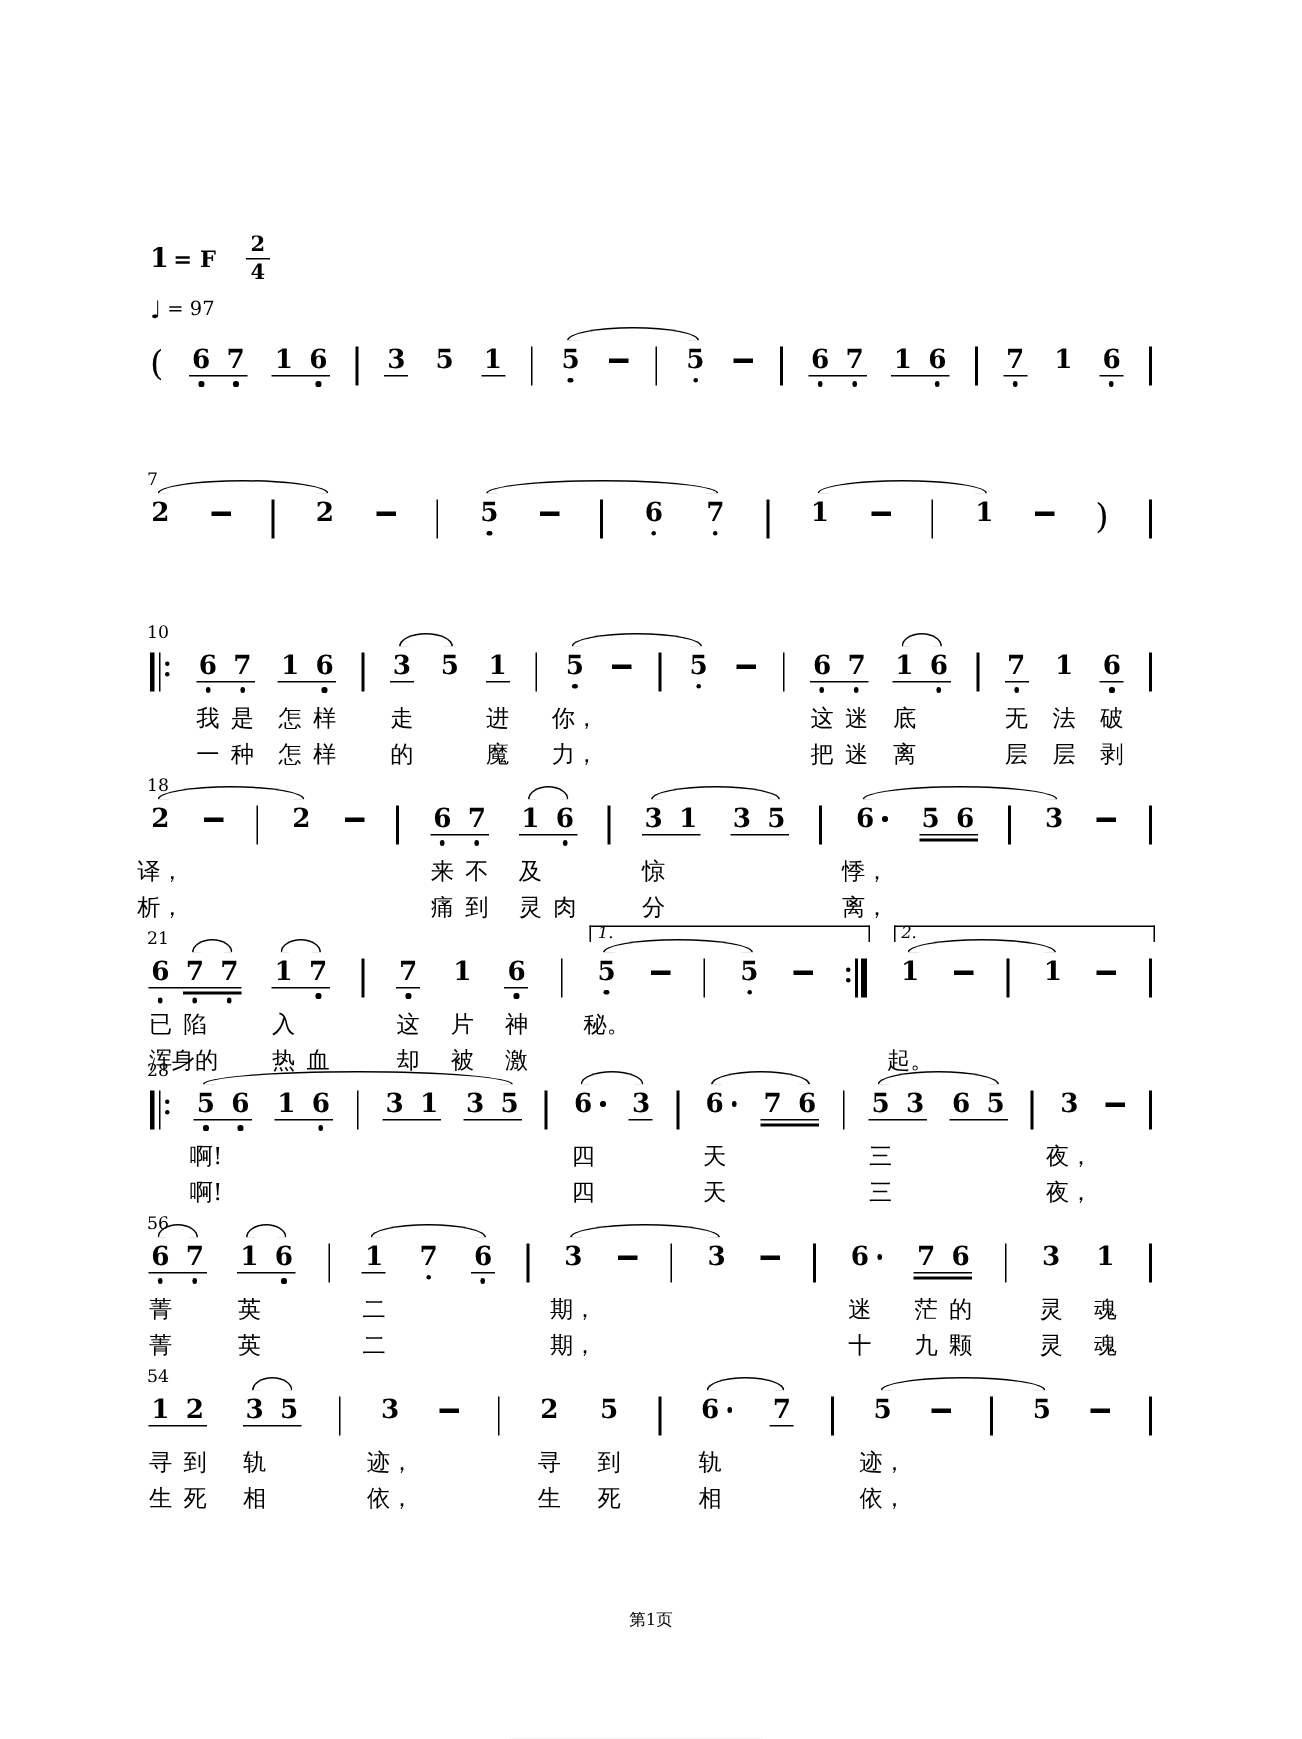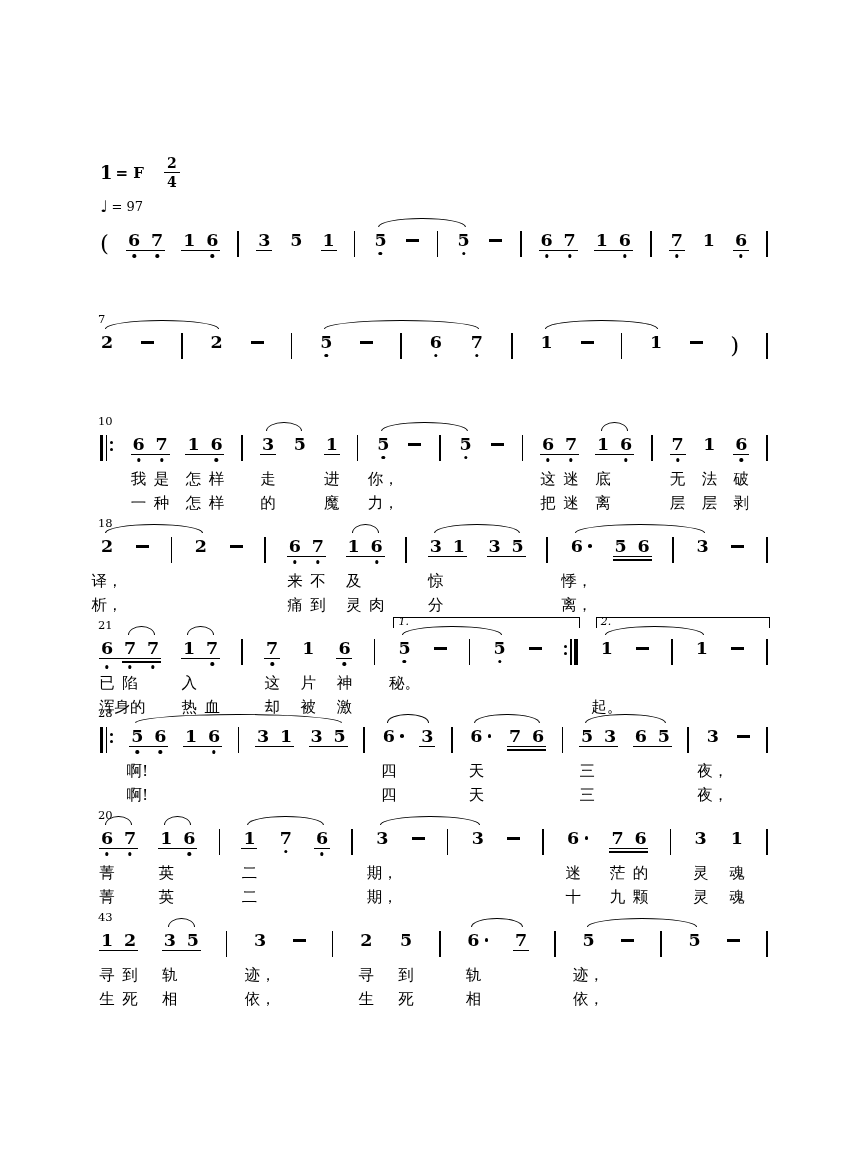--- a/index.html
+++ b/index.html
@@ -443,21 +443,21 @@
           <span style="left: 376.438px;">天</span>
           <span style="left: 487.141px;">三</span>
           <span style="left: 612.844px;">夜，</span>
         </div>
         <i class="slur" style="left: 35.3281px; width: 206.375px; top: 10px;"></i>
         <i class="slur" style="left: 286.734px; width: 42.6719px; top: 10px;"></i>
         <i class="slur" style="left: 374.438px; width: 65.6719px; top: 10px;"></i>
         <i class="slur" style="left: 485.141px; width: 80.6719px; top: 10px;"></i>
       </div>
       <div class="system">
-        <span class="mnum">20</span>
+        <span class="mnum">56</span>
         <div class="notes-row">
           <span class="group">
             <span class="note"><span class="digit">6</span><i class="lowdot" style="top: 24.2px;"></i></span>
             <span class="note"><span class="digit">7</span><i class="lowdot" style="top: 24.2px;"></i></span>
             <i class="beam" style="left: -1px; width: 39px; top: 19.5px;"></i>
           </span>
           <span class="group">
             <span class="note"><span class="digit">1</span></span>
             <span class="note"><span class="digit">6</span><i class="lowdot" style="top: 24.2px;"></i></span>
             <i class="beam" style="left: -1px; width: 39px; top: 19.5px;"></i>
@@ -506,21 +506,21 @@
           <span style="left: 540.469px;">颗</span>
           <span style="left: 600.688px;">灵</span>
           <span style="left: 636.953px;">魂</span>
         </div>
         <i class="slur" style="left: 5px; width: 27px; top: 10px;"></i>
         <i class="slur" style="left: 64.2656px; width: 27px; top: 10px;"></i>
         <i class="slur" style="left: 147.484px; width: 76.5312px; top: 10px;"></i>
         <i class="slur" style="left: 280.234px; width: 99.4844px; top: 10px;"></i>
       </div>
       <div class="system">
-        <span class="mnum">43</span>
+        <span class="mnum">54</span>
         <div class="notes-row">
           <span class="group">
             <span class="note"><span class="digit">1</span></span>
             <span class="note"><span class="digit">2</span></span>
             <i class="beam" style="left: -1px; width: 39px; top: 19.5px;"></i>
           </span>
           <span class="group">
             <span class="note"><span class="digit">3</span></span>
             <span class="note"><span class="digit">5</span></span>
             <i class="beam" style="left: -1px; width: 39px; top: 19.5px;"></i>
@@ -561,13 +561,14 @@
           <span style="left: 306.062px;">死</span>
           <span style="left: 373.375px;">相</span>
           <span style="left: 488.5px;">依，</span>
         </div>
         <i class="slur" style="left: 67.8125px; width: 27px; top: 10px;"></i>
         <i class="slur" style="left: 371.375px; width: 51.8125px; top: 10px;"></i>
         <i class="slur" style="left: 486.5px; width: 110.125px; top: 10px;"></i>
       </div>
     </div>
 
+  <div class="footer">第1页</div>
 </div>
 
 </body></html>

